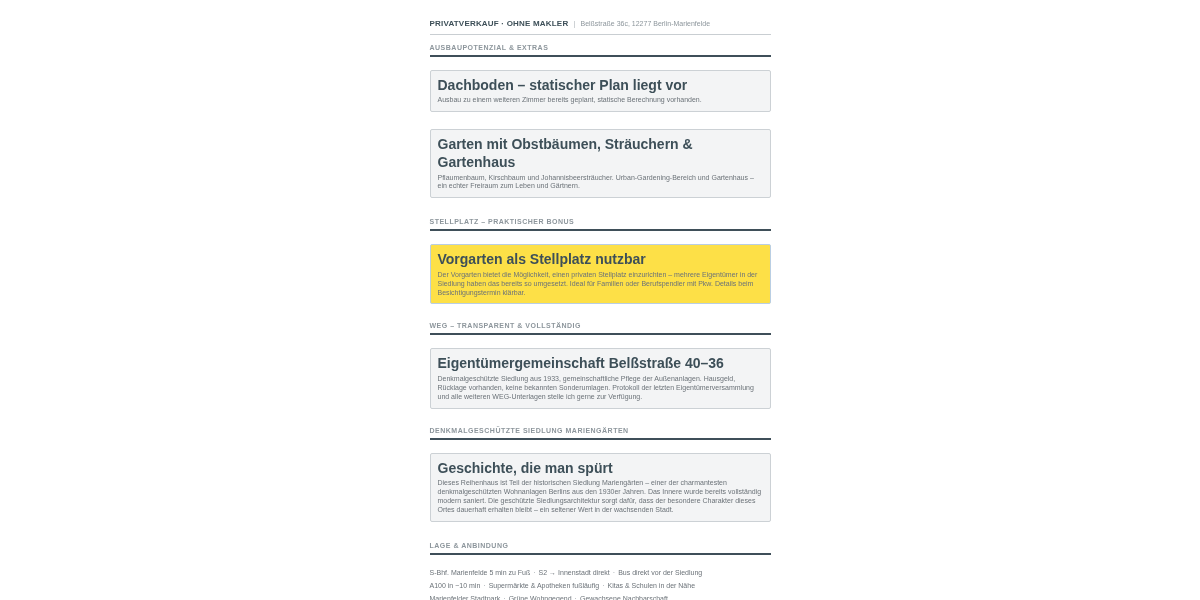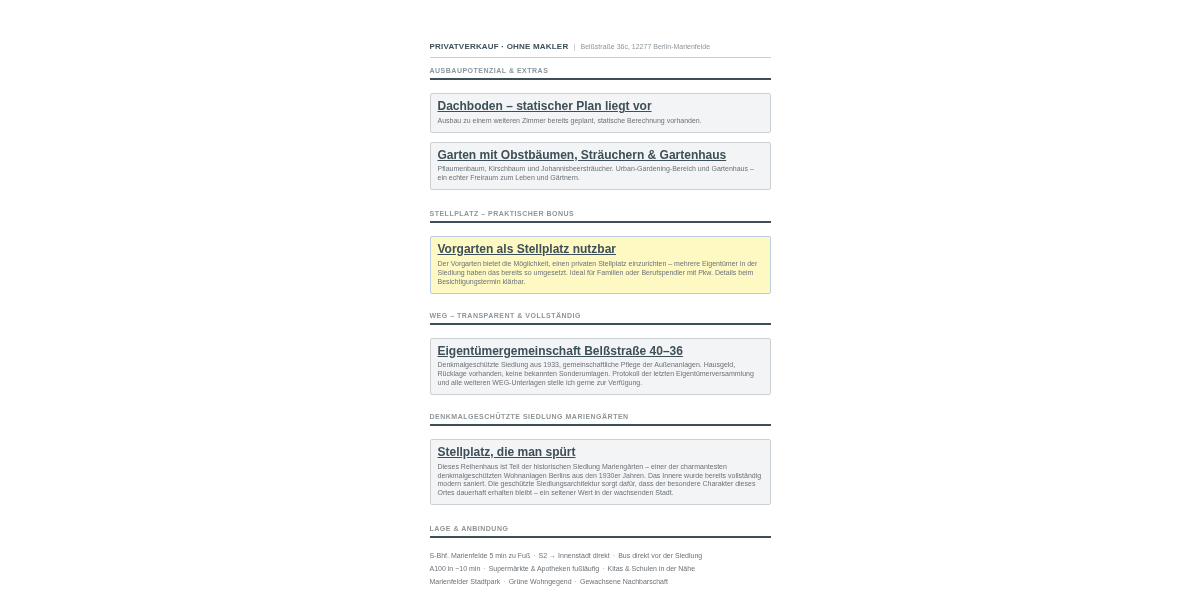--- a/index.html
+++ b/index.html
@@ -14,48 +14,47 @@
     width: 341px;
     margin: 0 auto;
     padding-top: 19px;
   }
   
   .doc-header {
     display: flex; align-items: baseline; gap: 5px;
     padding-bottom: 6px;
     border-bottom: 1px solid #c9ced2;
     white-space: nowrap;
-    margin-top: 23px;
   }
   .doc-header .title { font-size: 8px; font-weight: bold; color: #3d4f58; letter-spacing: .2px; }
   .doc-header .sep   { font-size: 8px; color: #b6bcc1; }
   .doc-header .addr  { font-size: 7px; color: #8d969c; }
   
   .section-heading {
     font-size: 7px; font-weight: bold; letter-spacing: .5px;
     color: #8d969c;
     padding-bottom: 4px;
     border-bottom: 2px solid #3f4f59;
   }
   .mt-sm { margin-top: 9px; }
   .mt-md { margin-top: 18px; }
   .mt-lg { margin-top: 20px; }
   
   .card-row { display: flex; gap: 8px; margin-top: 13px; }
-  .card-row + .card-row { margin-top: 9px; }
+  .card-row + .card-row { margin-top: 17px; }
   .card {
     background: #f3f4f5;
     border: 1px solid #ccd1d5;
     border-radius: 2px;
     padding: 5px 7px 6px 7px;
     flex: 1;
   }
   .card.full { margin-top: 13px; }
-  .card.highlight { background: #fef9c3; border-color: #b9cee3; }
-  .card-title { font-size: 12px; font-weight: bold; color: #3d4f58; line-height: 1.3; margin-bottom: 2px; text-decoration: underline; }
+  .card.highlight { background: #fde047; border-color: #b9cee3; }
+  .card-title { font-size: 14px; font-weight: bold; color: #3d4f58; line-height: 1.3; margin-bottom: 2px; }
   .card-body  { font-size: 7px; color: #6b7278; line-height: 1.28; }
   
   .lage-lines { margin-top: 11px; font-size: 7px; color: #6b7278; }
   .lage-row { line-height: 13px; }
   .lage-sep { color: #a8aeb3; margin: 0 3px; }
 </style>
 </head>
 <body>
 
 <div class="page">
@@ -92,21 +91,21 @@
   <div class="section-heading mt-md">WEG – TRANSPARENT &amp; VOLLSTÄNDIG</div>
 
   <div class="card full">
     <div class="card-title">Eigentümergemeinschaft Belßstraße 40–36</div>
     <div class="card-body">Denkmalgeschützte Siedlung aus 1933, gemeinschaftliche Pflege der Außenanlagen. Hausgeld, Rücklage vorhanden, keine bekannten Sonderumlagen. Protokoll der letzten Eigentümerversammlung und alle weiteren WEG-Unterlagen stelle ich gerne zur Verfügung.</div>
   </div>
 
   <div class="section-heading mt-md">DENKMALGESCHÜTZTE SIEDLUNG MARIENGÄRTEN</div>
 
   <div class="card full">
-    <div class="card-title">Stellplatz, die man spürt</div>
+    <div class="card-title">Geschichte, die man spürt</div>
     <div class="card-body">Dieses Reihenhaus ist Teil der historischen Siedlung Mariengärten – einer der charmantesten denkmalgeschützten Wohnanlagen Berlins aus den 1930er Jahren. Das Innere wurde bereits vollständig modern saniert. Die geschützte Siedlungsarchitektur sorgt dafür, dass der besondere Charakter dieses Ortes dauerhaft erhalten bleibt – ein seltener Wert in der wachsenden Stadt.</div>
   </div>
 
   <div class="section-heading mt-lg">LAGE &amp; ANBINDUNG</div>
 
   <div class="lage-lines">
     <div class="lage-row">
       <span>S-Bhf. Marienfelde 5 min zu Fuß</span><span class="lage-sep">·</span><span>S2 → Innenstadt direkt</span><span class="lage-sep">·</span><span>Bus direkt vor der Siedlung</span>
     </div>
     <div class="lage-row">

